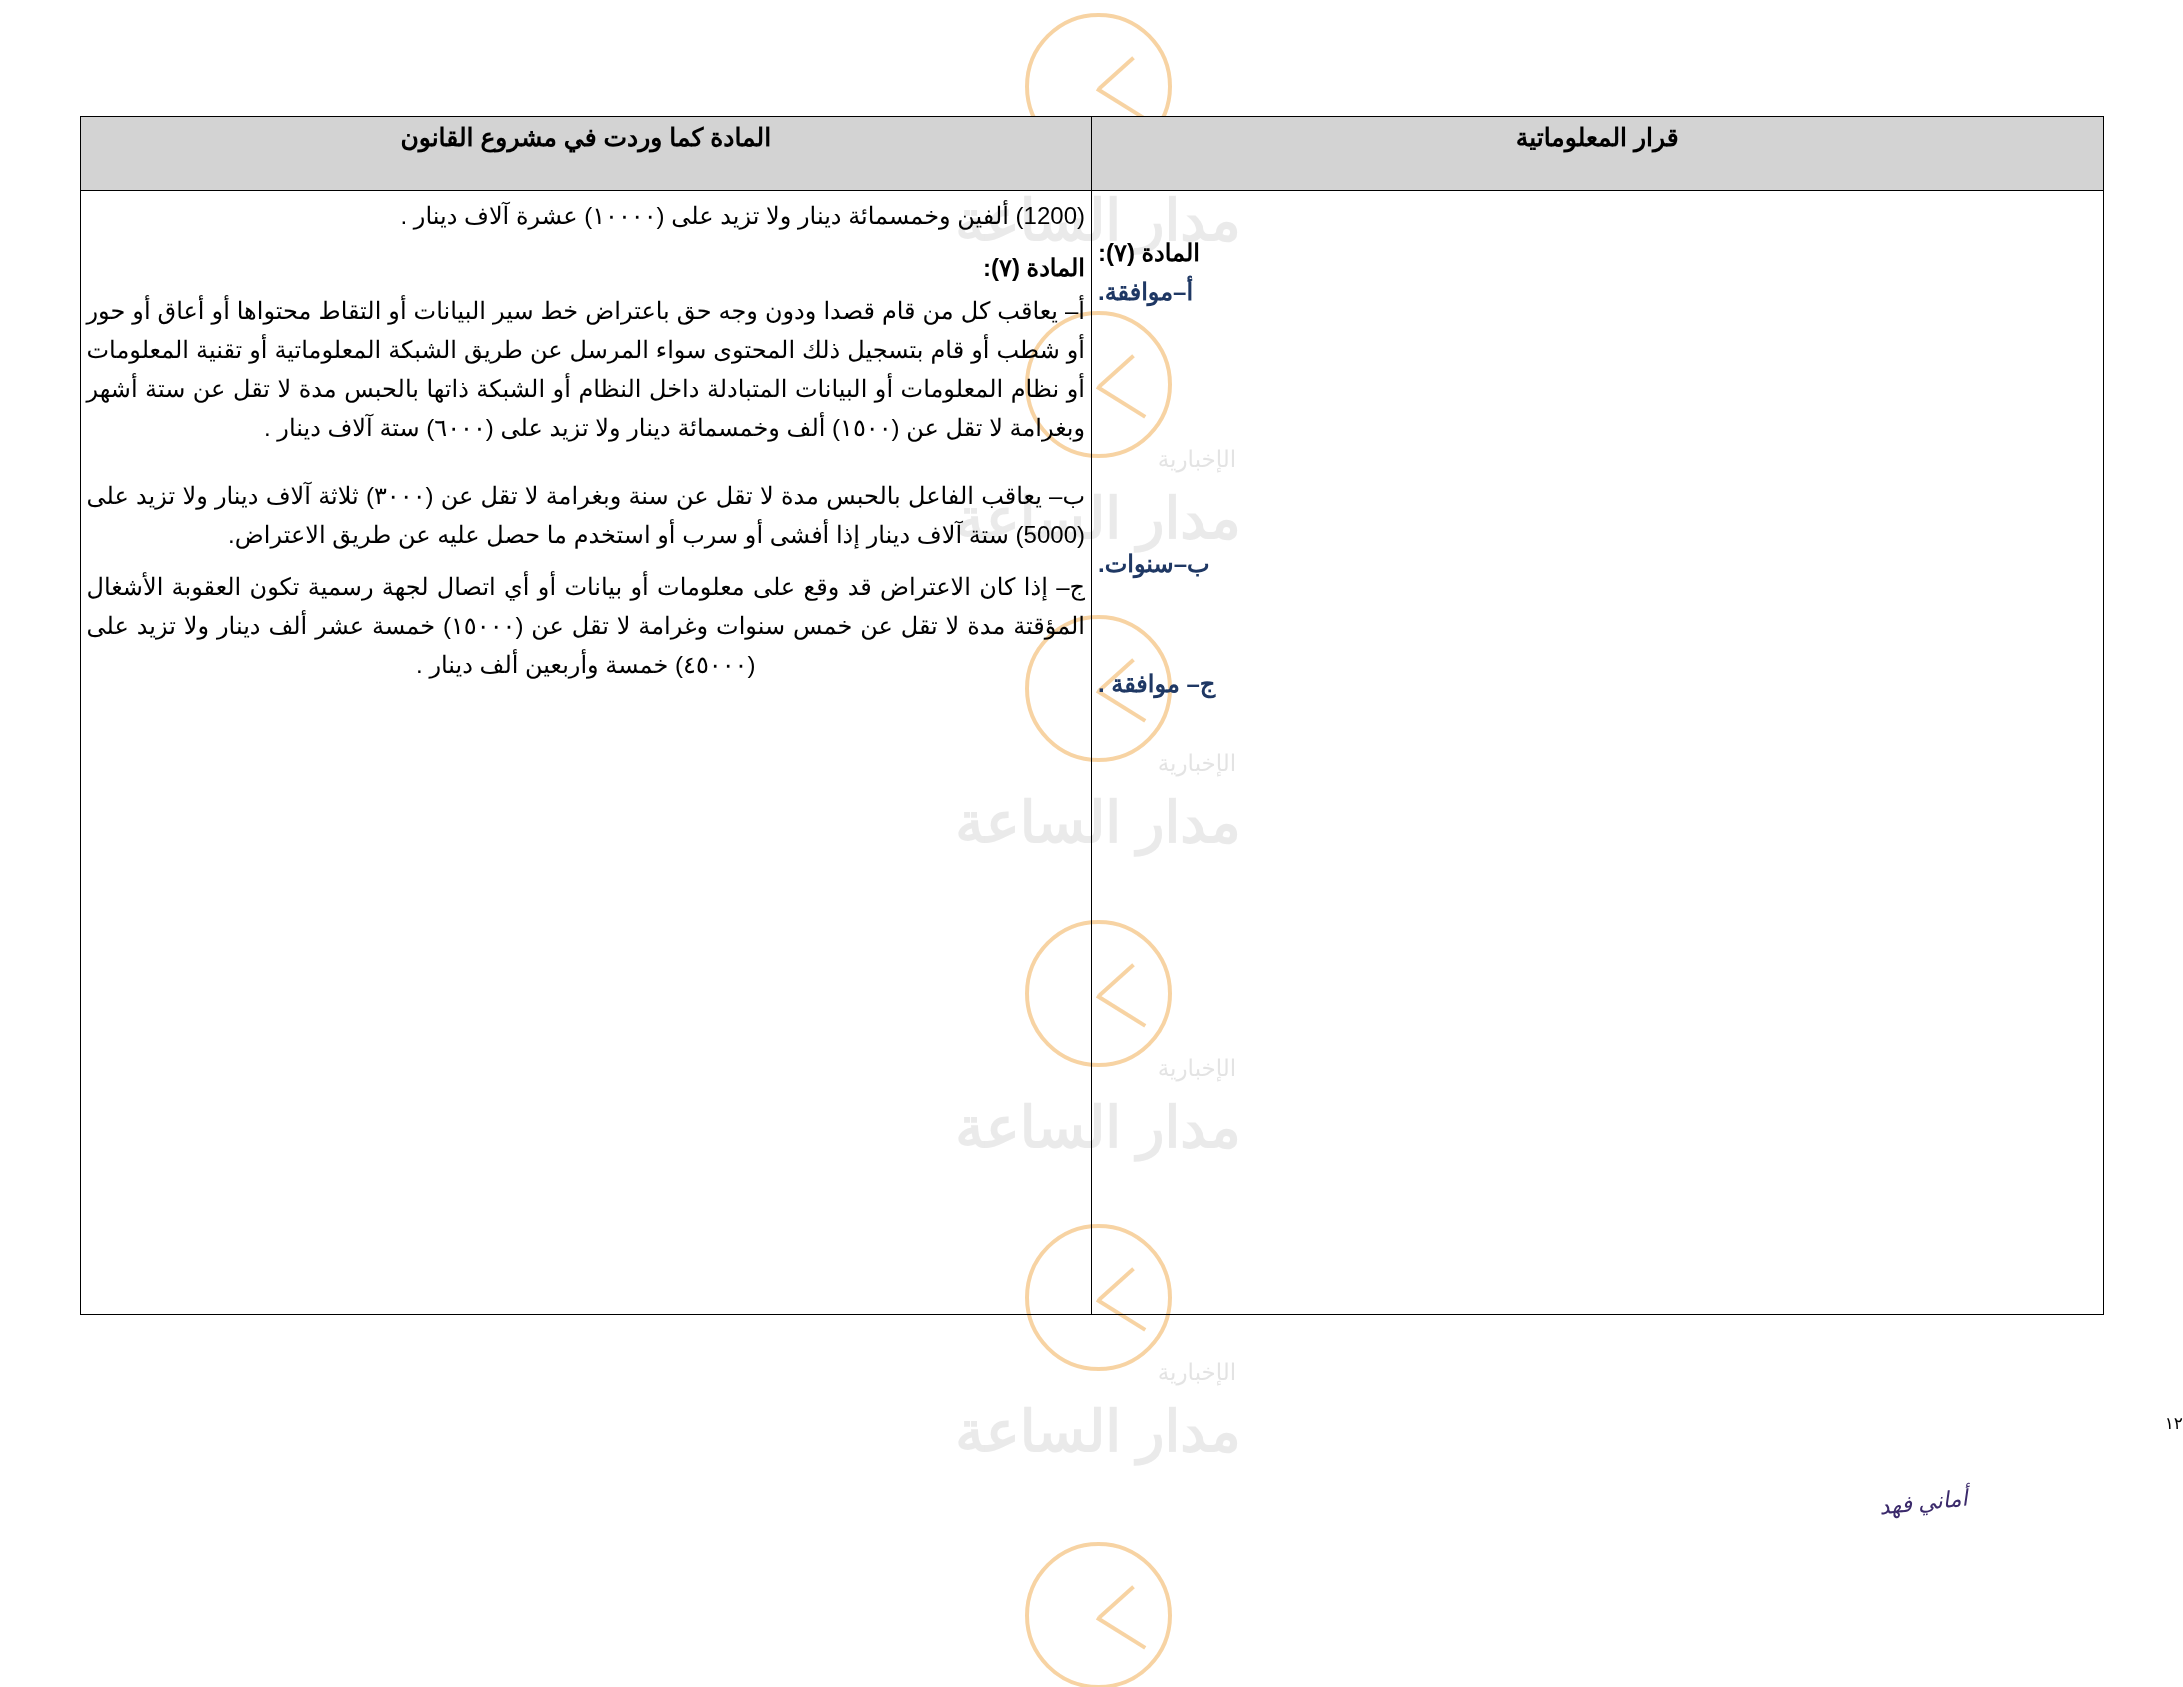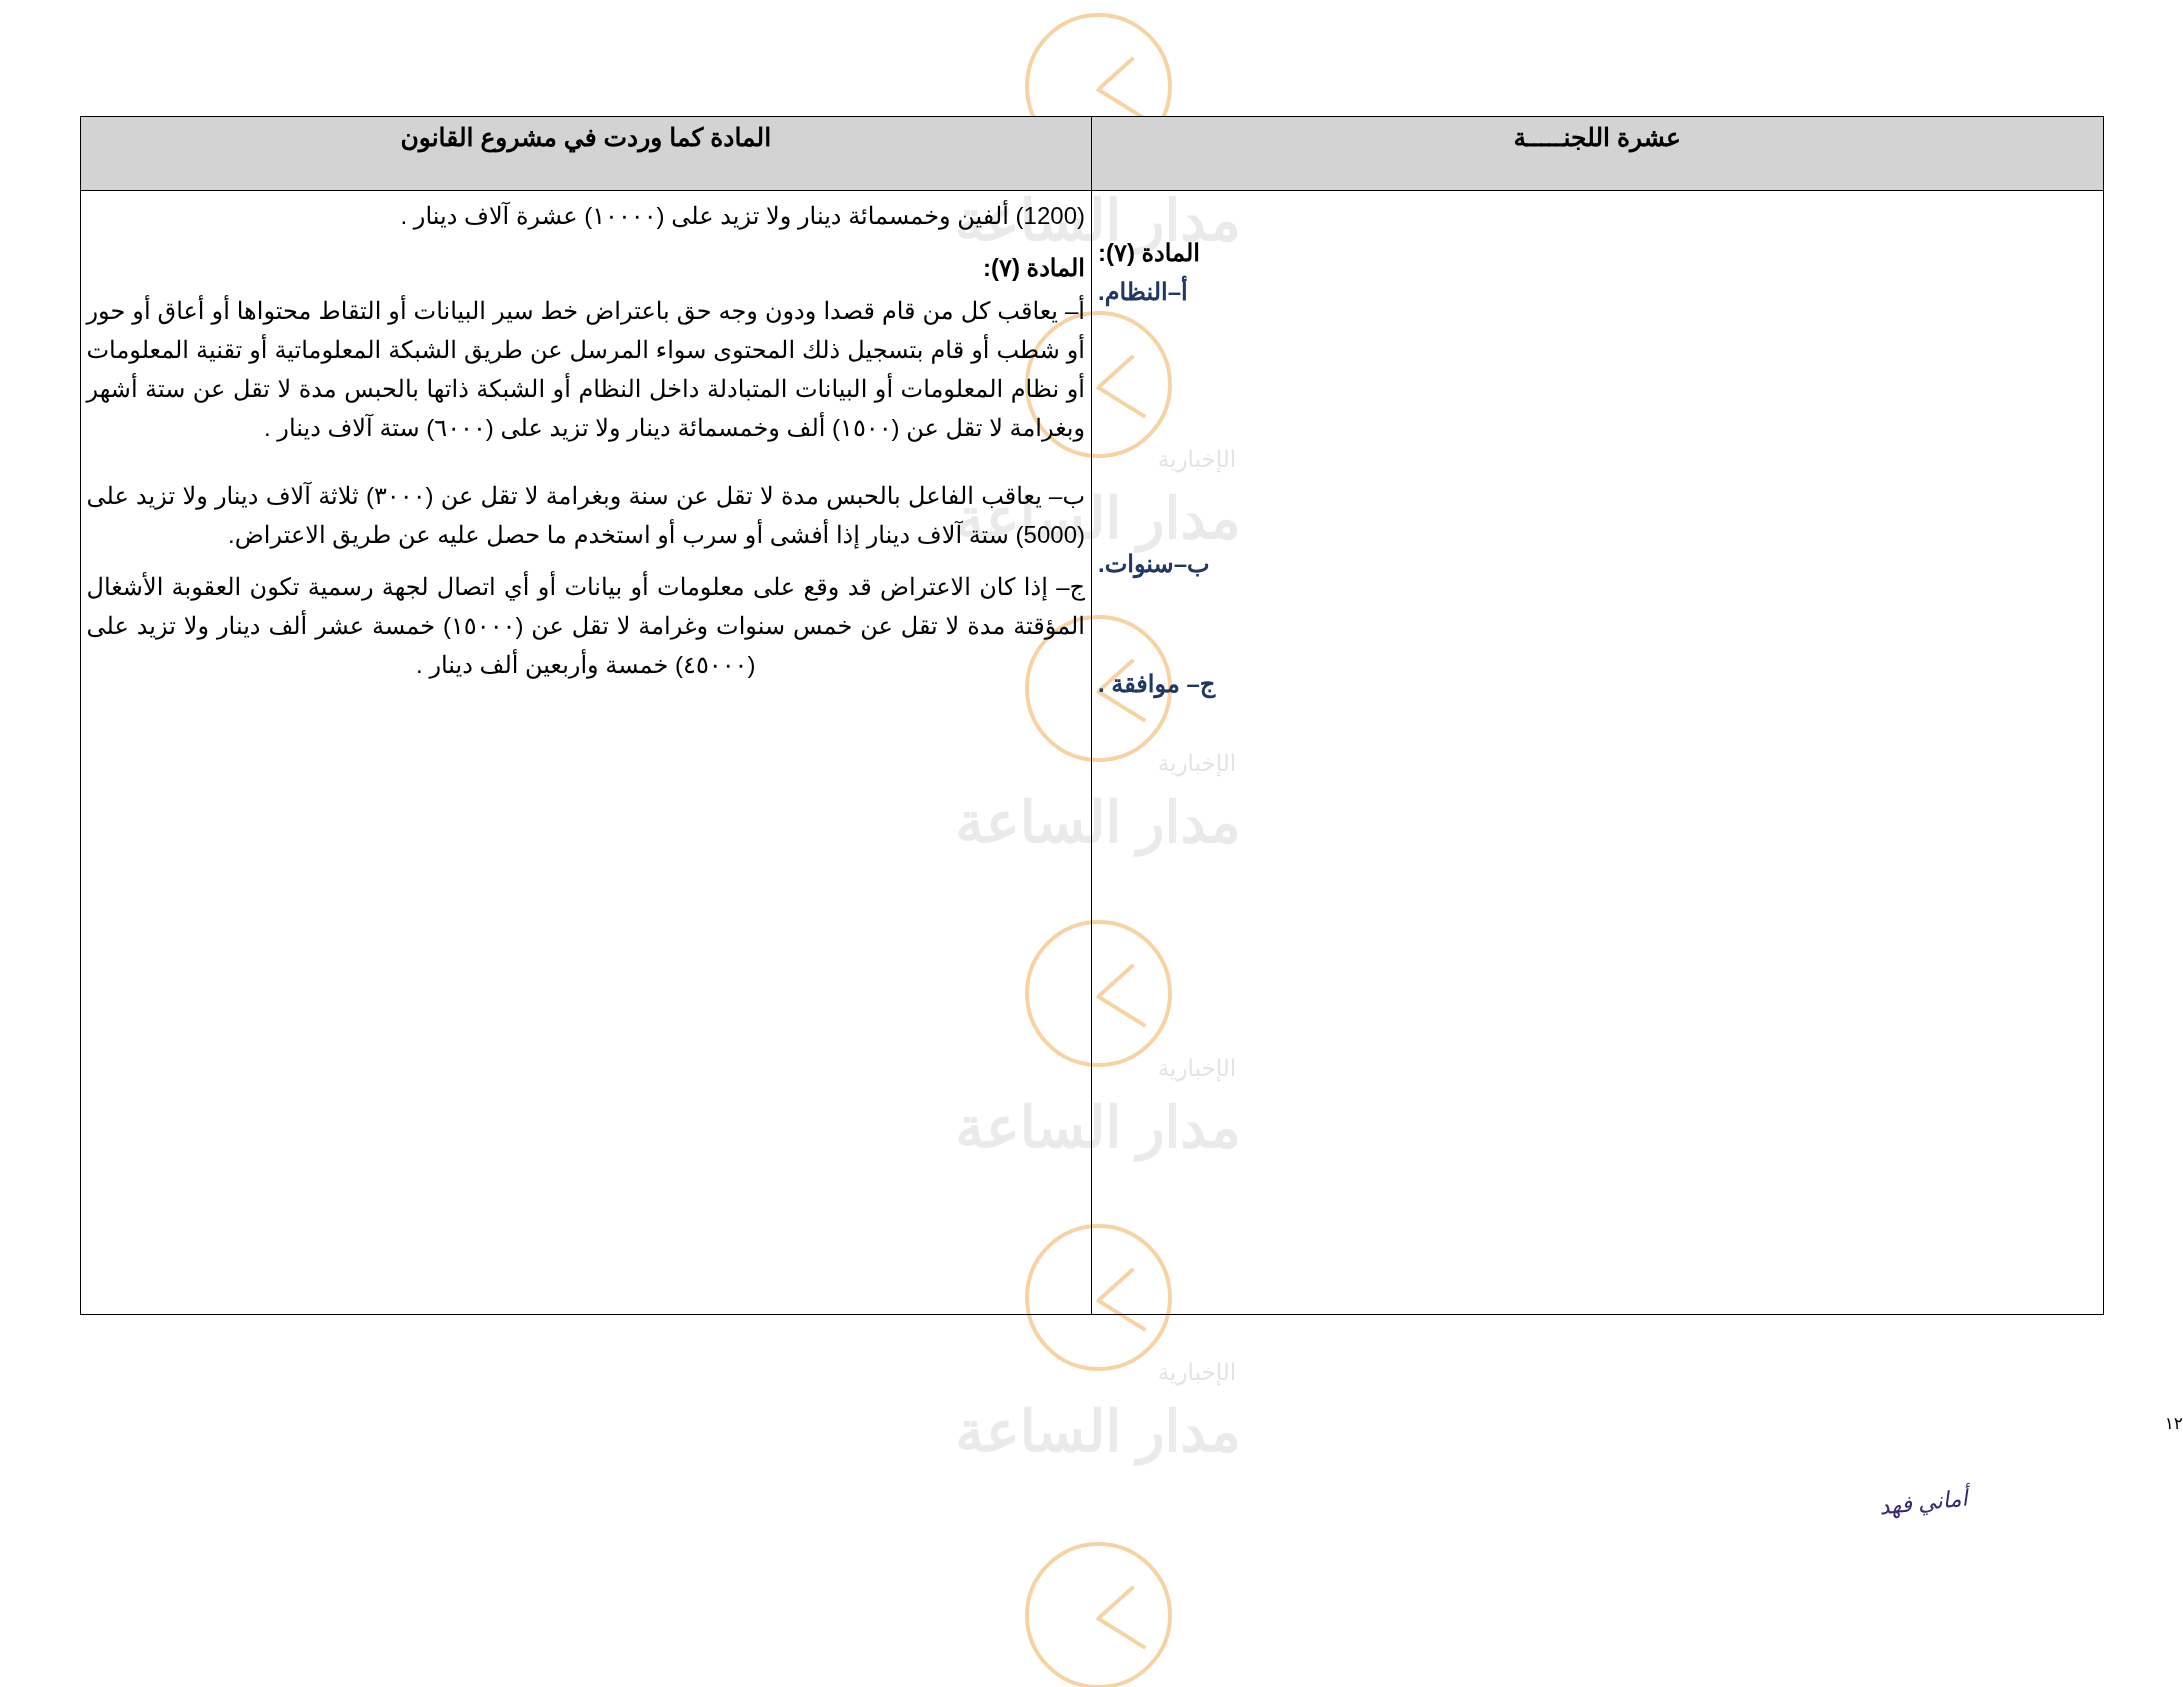--- a/index.html
+++ b/index.html
@@ -193,31 +193,31 @@
   <div class="wm" style="left:913px; top:1542px;">
     <div class="clock"></div>
   </div>
 </div>
 
 <div class="page">
 
   <table class="doc">
     <thead>
       <tr>
-        <th style="width:50%;">عشرة اللجنـــــة</th>
+        <th style="width:50%;">قرار المعلوماتية</th>
         <th style="width:50%;">المادة كما وردت في مشروع القانون</th>
       </tr>
     </thead>
     <tbody>
       <tr>
 
         <td class="cell cmt-col">
           <div class="sp-a"></div>
           <p class="black cmt-item">المادة (٧):</p>
-          <p class="cmt-item">أ–النظام.</p>
+          <p class="cmt-item">أ–موافقة.</p>
           <div class="sp-b"></div>
           <p class="cmt-item">ب–سنوات.</p>
           <div class="sp-c"></div>
           <p class="cmt-item">ج– موافقة .</p>
         </td>
 
         <td class="cell law-col">
           <p class="last">(1200) ألفين وخمسمائة دينار ولا تزيد على (١٠٠٠٠) عشرة آلاف دينار .</p>
           <div class="gap-sm"></div>
           <p class="head">المادة (٧):</p>

